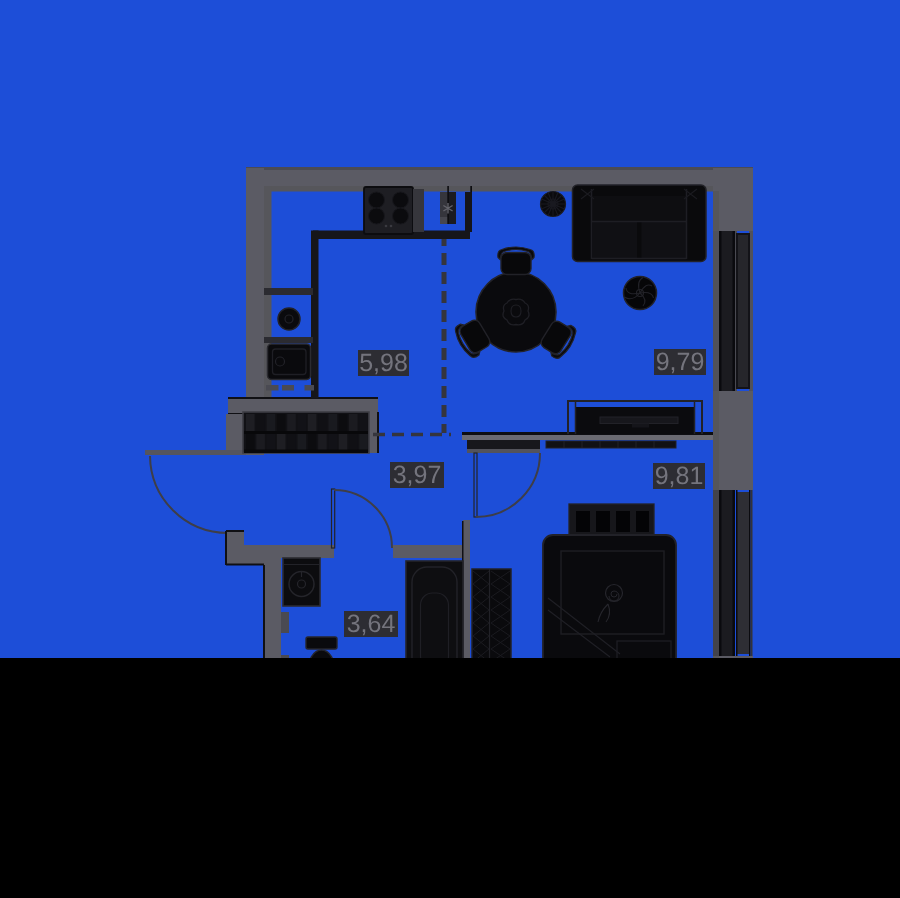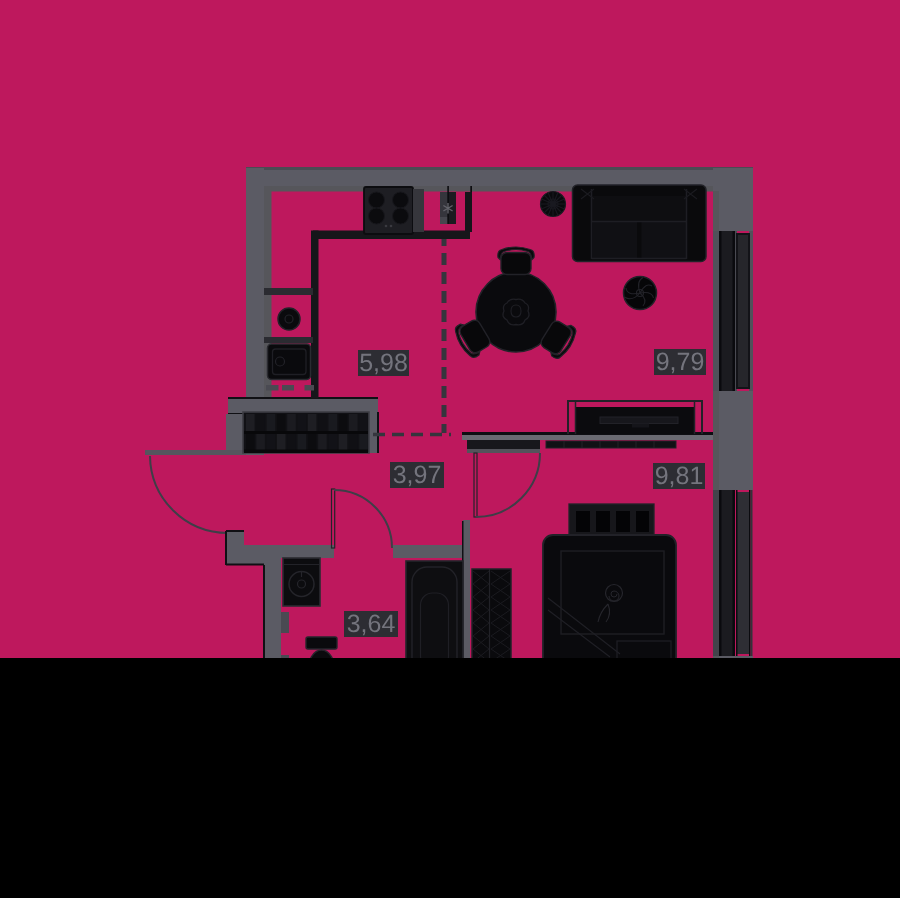--- a/index.html
+++ b/index.html
@@ -1,16 +1,16 @@
 <!DOCTYPE html>
 <html><head>
 <meta charset="utf-8">
 <style>
   html,body{margin:0;padding:0;background:#000;}
-  .wrap{width:900px;height:658px;position:relative;background:#be185d;overflow:hidden;}
+  .wrap{width:900px;height:658px;position:relative;background:#1d4ed8;overflow:hidden;}
   svg{position:absolute;left:0;top:0;}
   text{font-family:"Liberation Sans", sans-serif;}
 </style>
 </head>
 <body>
 <div class="wrap">
 <svg width="900" height="898" viewBox="0 0 900 898" text-rendering="geometricPrecision">
 
 <g>
 <rect x="246" y="167" width="507" height="4" fill="#4b4b53"></rect>

